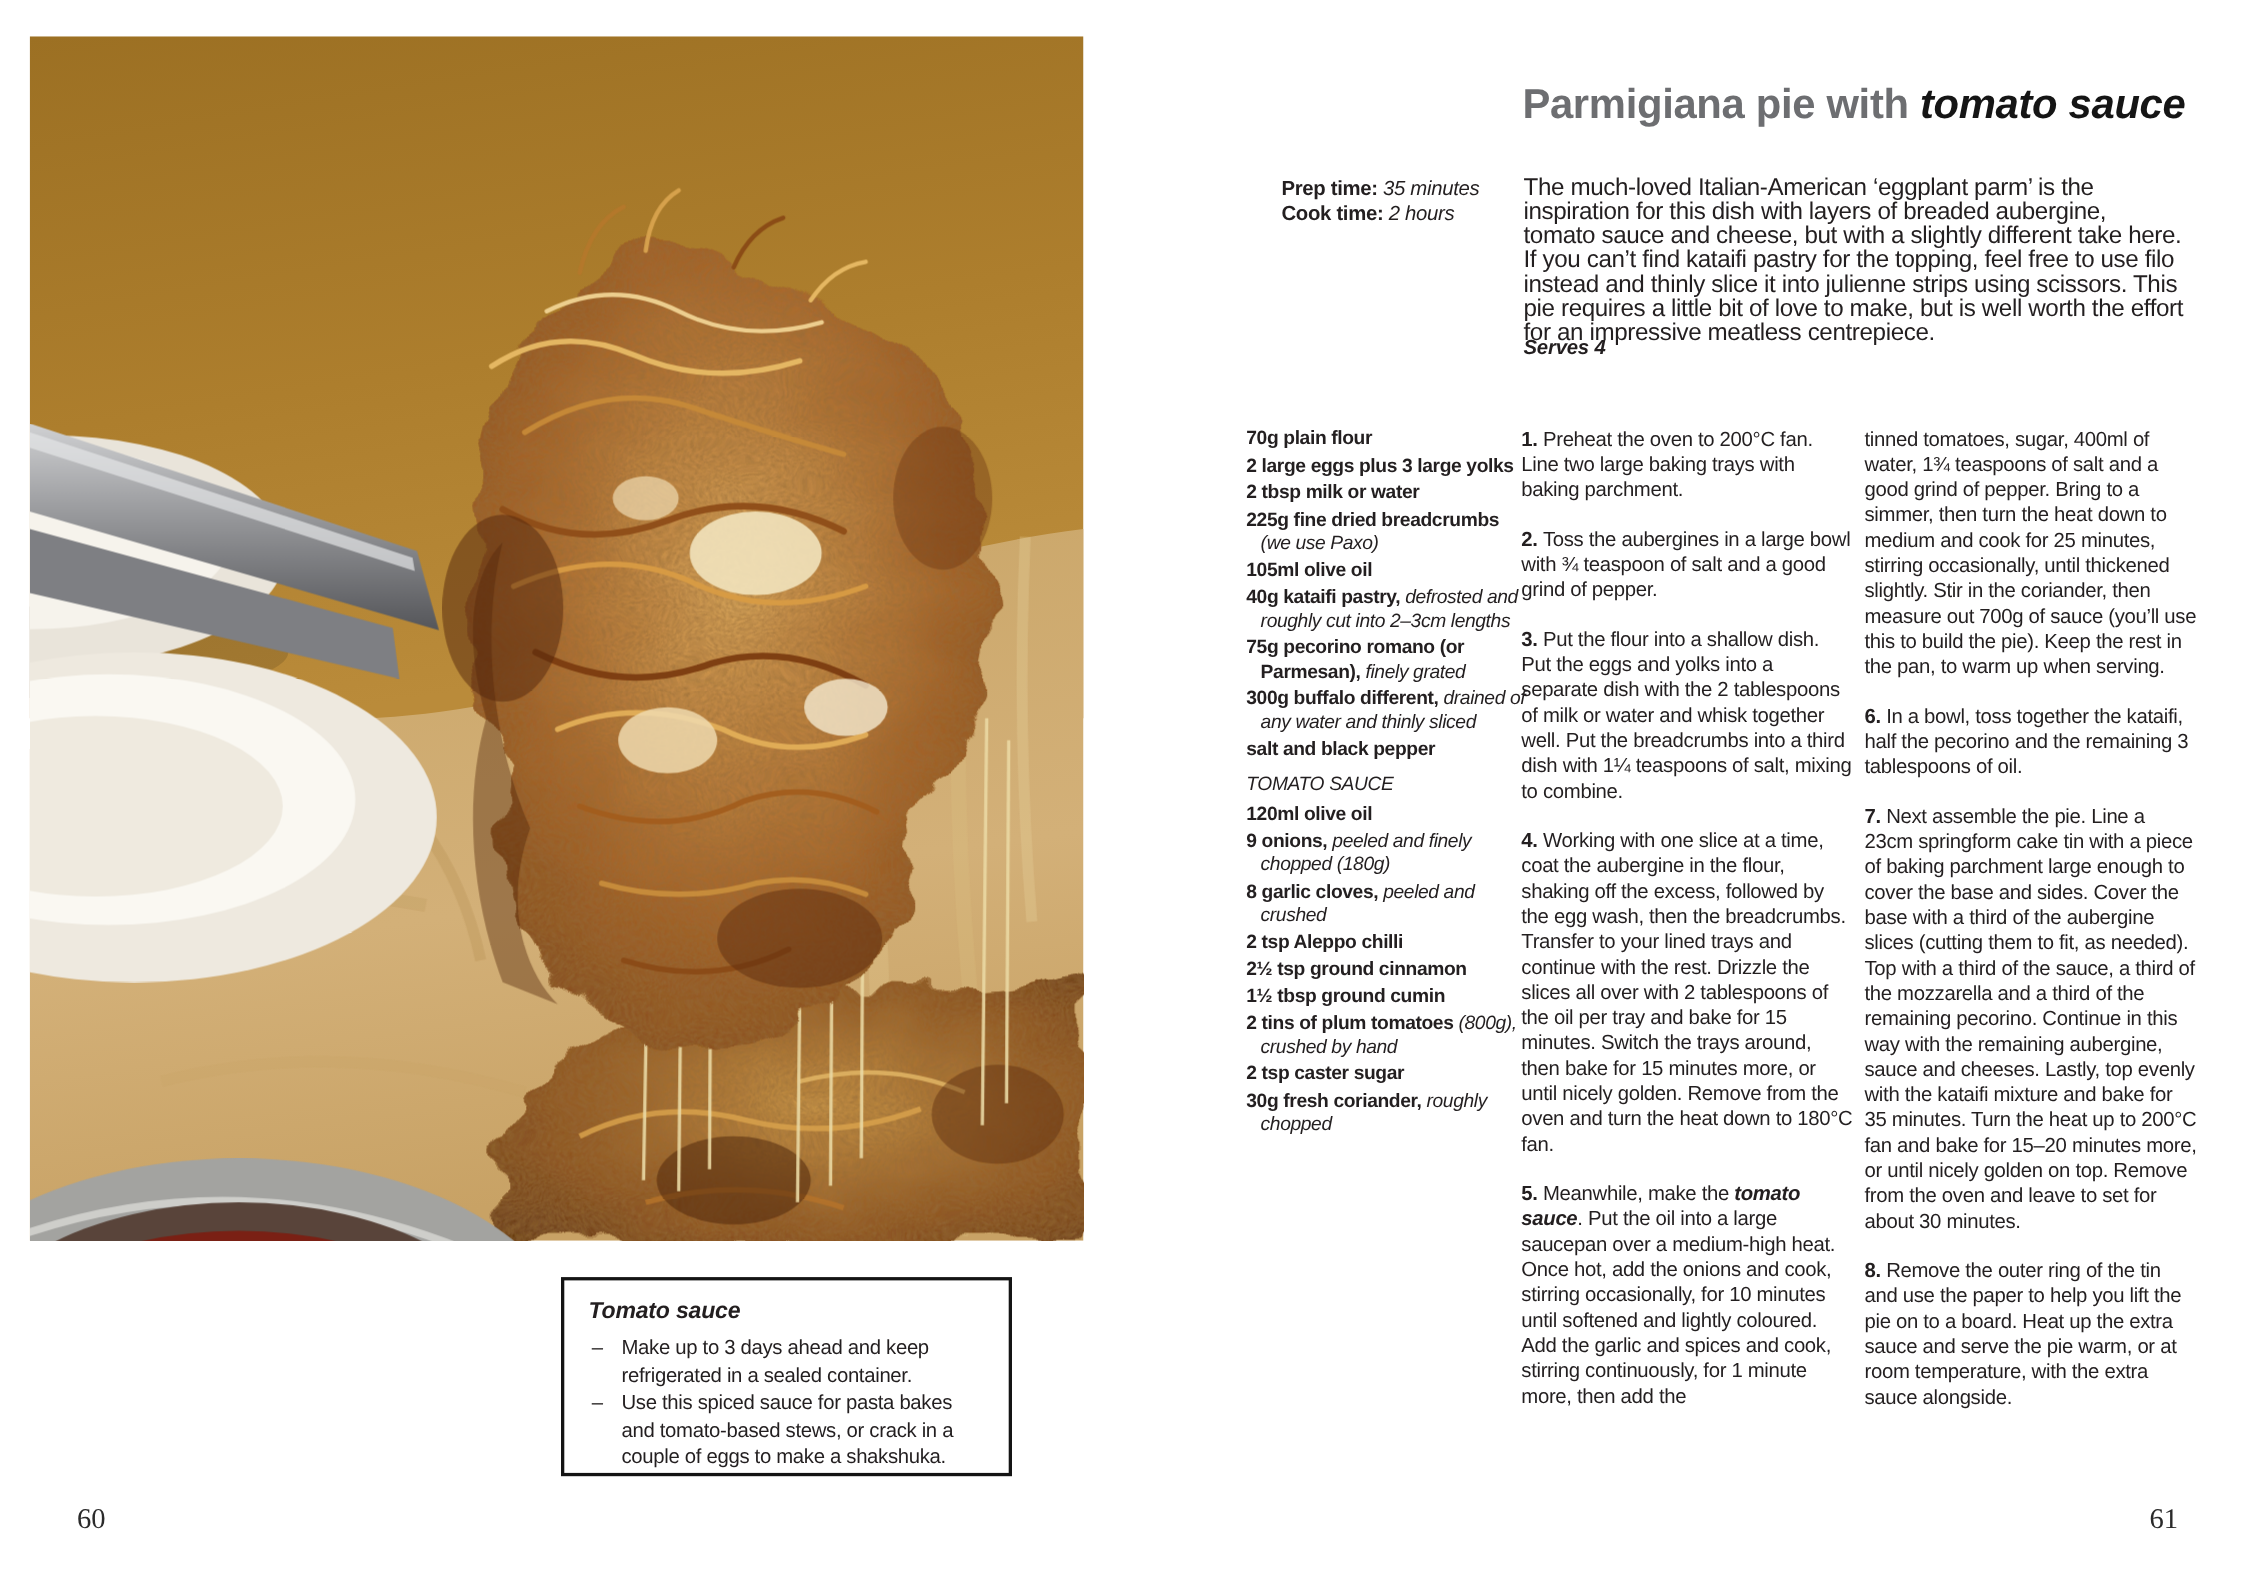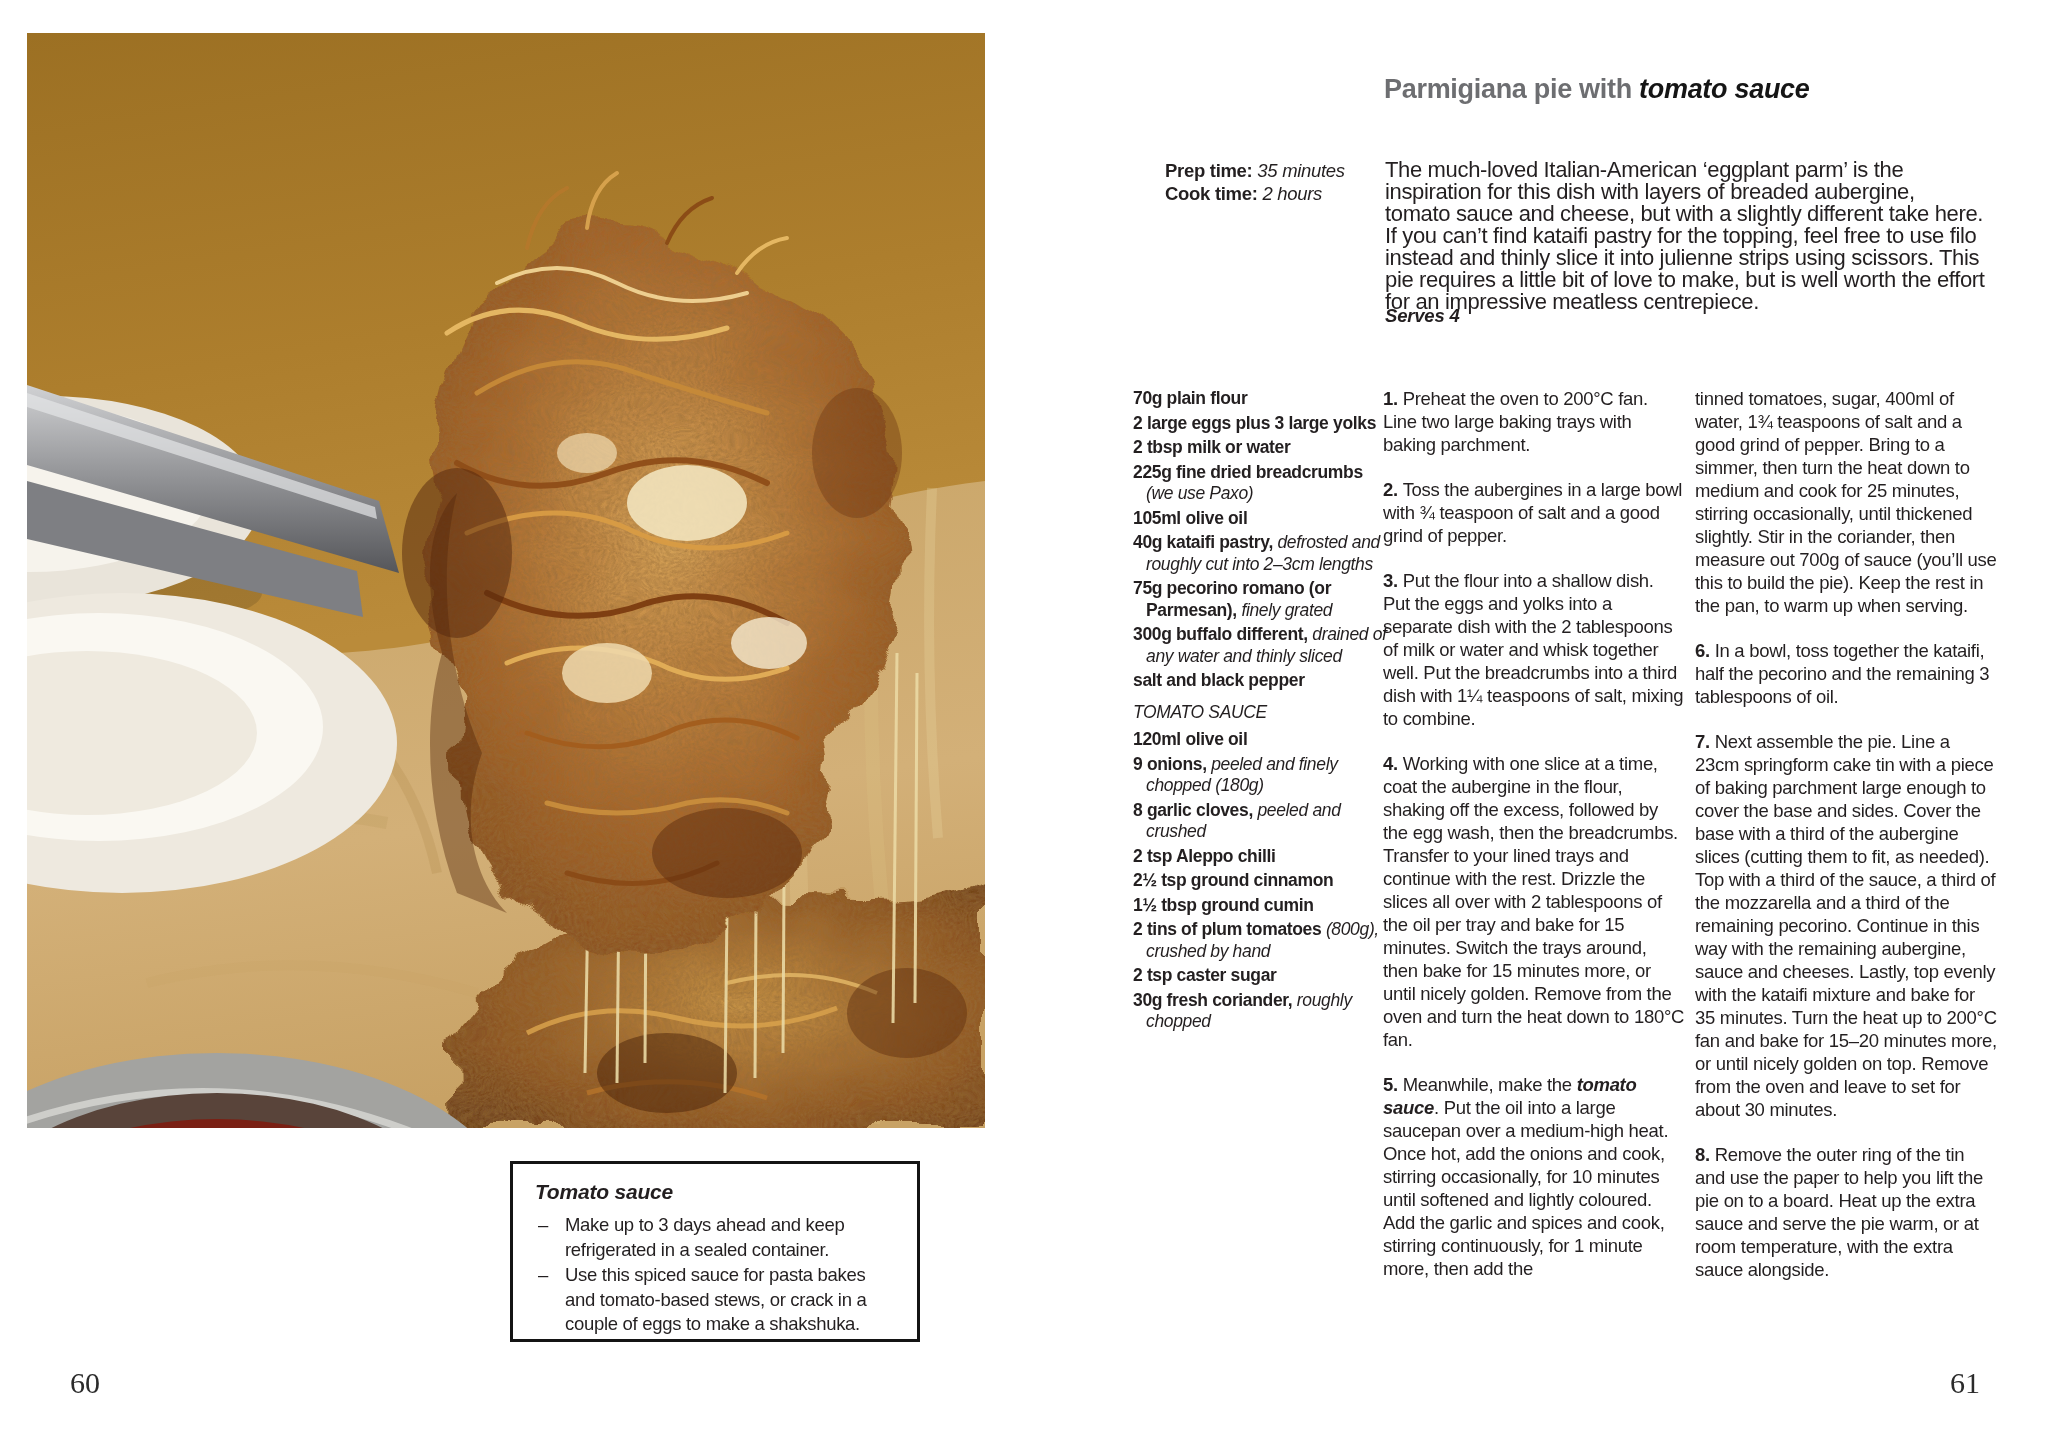--- a/index.html
+++ b/index.html
@@ -9,26 +9,26 @@
   
   .photo-wrap{position:absolute;left:27px;top:33px;width:958px;height:1095px;}
   .photo-wrap svg{display:block;width:100%;height:100%;}
 
   .tipbox{position:absolute;left:510px;top:1161px;width:410px;height:181px;
           border:3px solid #141414;box-sizing:border-box;padding:16px 18px 0 22px;}
   .tipbox h3{margin:0 0 9px 0;font-size:21px;font-weight:bold;font-style:italic;letter-spacing:-0.2px;}
   .tip-item{position:relative;padding-left:30px;font-size:18.5px;line-height:24.5px;letter-spacing:-0.3px;margin-bottom:1px;}
   .tip-item .dash{position:absolute;left:3px;top:0;}
 
-  .pagenum{position:absolute;font-family:"Liberation Serif",serif;font-size:30px;color:#2b2b2b;}
+  .pagenum{position:absolute;font-family:"Liberation Serif",serif;font-size:26px;color:#2b2b2b;}
   .pagenum.left{left:70px;top:1366px;}
   .pagenum.right{left:1930px;top:1366px;width:50px;text-align:right;}
 
   
-  .title{position:absolute;left:1384px;top:74px;margin:0;font-size:27px;font-weight:bold;letter-spacing:-0.3px;white-space:nowrap;}
+  .title{position:absolute;left:1384px;top:74px;margin:0;font-size:38px;font-weight:bold;letter-spacing:-0.3px;white-space:nowrap;}
   .title .t-gray{color:#6d6e71;}
   .title .t-em{color:#151515;font-style:italic;}
 
   .meta{position:absolute;left:1133px;top:159px;width:250px;font-size:18.5px;line-height:23px;letter-spacing:-0.3px;margin-left:32px;}
   .meta .b{font-weight:bold;}
   .meta .i{font-style:italic;}
 
   .intro{position:absolute;left:1385px;top:159px;width:600px;margin:0;
          font-size:22px;line-height:22px;letter-spacing:-0.35px;}
 

